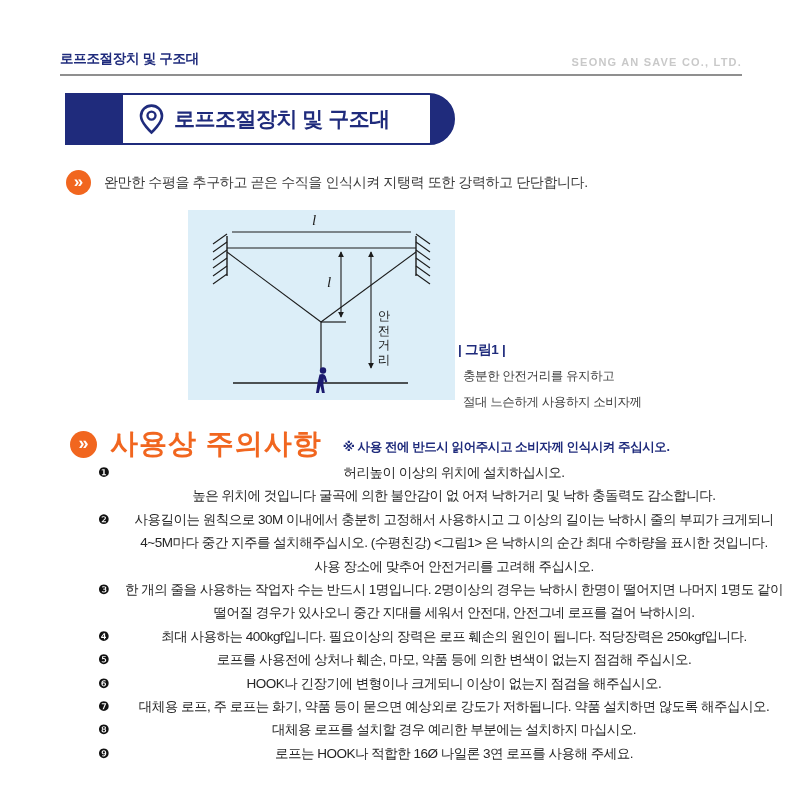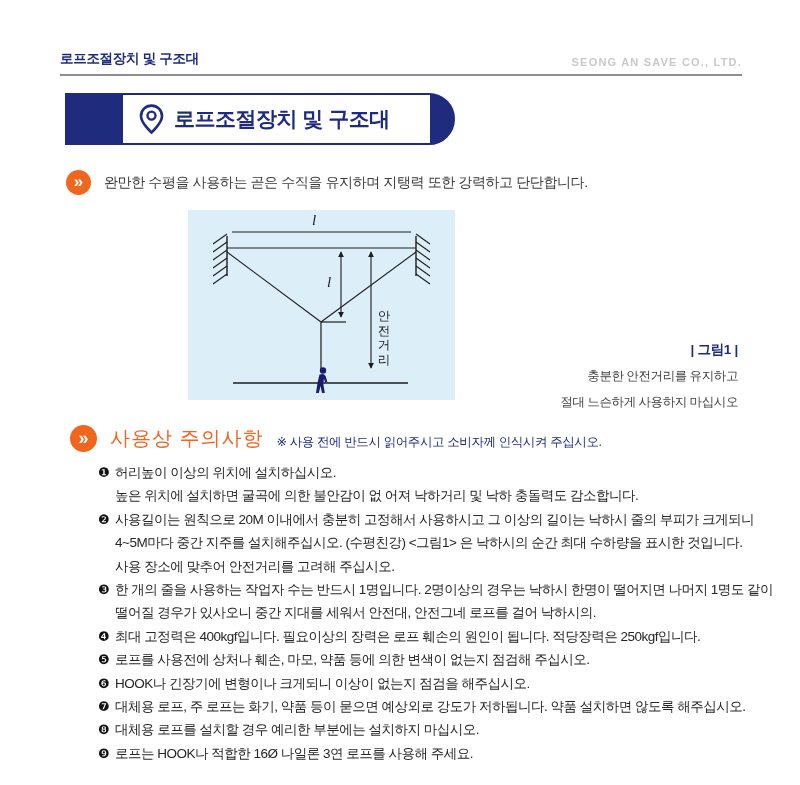--- a/index.html
+++ b/index.html
@@ -36,35 +36,35 @@
   
   .figure-panel{position:absolute;left:188px;top:210px;width:267px;height:190px;
     background:var(--diagram_bg,#dceef8);}
   .fig-label{position:absolute;color:#1c1c1c;}
   .lbl-serif{font-family:"Liberation Serif","DejaVu Serif",serif;font-style:italic;font-size:15px;}
   .lbl-top{left:124px;top:2px;}
   .lbl-inner{left:139px;top:64px;}
   .lbl-safety{left:187px;top:91px;writing-mode:vertical-rl;text-orientation:upright;
     font-size:12.5px;letter-spacing:2px;font-weight:500;}
 
-  .figure-caption{position:absolute;left:458px;top:341px;width:280px;text-align:right;}
+  .figure-caption{position:absolute;left:458px;top:341px;width:280px;}
   .cap-title{color:var(--navy,#1f2b7c);font-weight:800;font-size:13.5px;letter-spacing:-0.3px;}
-  .cap-line{color:#3f3f3f;font-size:12.5px;margin-top:9px;padding-left:5px;letter-spacing:-0.4px;font-family:Liberation Serif, serif;}
+  .cap-line{color:#3f3f3f;font-size:12.5px;margin-top:9px;padding-left:5px;letter-spacing:-0.4px;}
 
   
   .notice-header{position:absolute;left:70px;top:425px;display:flex;align-items:center;gap:13px;}
   .notice-header .chev{width:27px;height:27px;font-size:18px;}
-  .notice-title{color:var(--orange,#f1661f);font-size:20px;font-weight:400;letter-spacing:1px;}
-  .notice-sub{color:var(--navy,#1f2b7c);font-size:12.5px;font-weight:400;
+  .notice-title{color:var(--orange,#f1661f);font-size:28px;font-weight:700;letter-spacing:1px;}
+  .notice-sub{color:var(--navy,#1f2b7c);font-size:12.5px;font-weight:700;margin-left:8px;
     padding-top:7px;letter-spacing:-0.4px;}
 
   .notice-list{position:absolute;left:98px;top:461px;width:695px;}
   .item{display:flex;}
   .num{width:17px;flex:none;font-size:13px;color:#111;line-height:23.4px;}
-  .lines{flex:1;min-width:0;}
+  .lines{flex:1;min-width:0;text-align:center;}
   .line{font-size:13.5px;color:#262626;line-height:23.4px;letter-spacing:-0.5px;white-space:nowrap;}
 </style>
 </head>
 <body>
 
 <div class="header">
   <span class="doc-title">로프조절장치 및 구조대</span>
   <span class="company">SEONG AN SAVE CO., LTD.</span>
 </div>
 
@@ -75,21 +75,21 @@
       <path d="M13.5,2.6 C7.6,2.6 3,7.2 3,13 c0,7.2 10.5,16.4 10.5,16.4 S24,20.2 24,13 C24,7.2 19.4,2.6 13.5,2.6 z" fill="none" stroke="#1f2b7c" stroke-width="2.6"></path>
       <circle cx="13.5" cy="12.6" r="4" fill="none" stroke="#1f2b7c" stroke-width="2.4"></circle>
     </svg>
     <span class="banner-title">로프조절장치 및 구조대</span>
     <div class="banner-cap"></div>
   </div>
 </div>
 
 <div class="intro">
   <span class="chev">»</span>
-  <span class="intro-text">완만한 수평을 사용하는 곧은 수직을 유지하며 지탱력 또한 강력하고 단단합니다.</span>
+  <span class="intro-text">완만한 수평을 추구하고 곧은 수직을 인식시켜 지탱력 또한 강력하고 단단합니다.</span>
 </div>
 
 <div class="figure-panel">
   <svg width="267" height="190" viewBox="0 0 267 190">
     <defs>
       <marker id="arr" markerWidth="8" markerHeight="8" refX="5.2" refY="3" orient="auto-start-reverse" markerUnits="userSpaceOnUse">
         <path d="M0,0 L6,3 L0,6 z" fill="#1c1c1c"></path>
       </marker>
     </defs>
 
@@ -131,56 +131,56 @@
     </g>
   </svg>
   <span class="fig-label lbl-serif lbl-top">l</span>
   <span class="fig-label lbl-serif lbl-inner">l</span>
   <span class="fig-label lbl-safety">안전거리</span>
 </div>
 
 <div class="figure-caption">
   <div class="cap-title">| 그림1 |</div>
   <div class="cap-line">충분한 안전거리를 유지하고</div>
-  <div class="cap-line">절대 느슨하게 사용하지 마십시오</div>
+  <div class="cap-line">절대 느슨하게 사용하지 소비자께</div>
 </div>
 
 <div class="notice-header">
   <span class="chev">»</span>
   <span class="notice-title">사용상 주의사항</span>
   <span class="notice-sub">※ 사용 전에 반드시 읽어주시고 소비자께 인식시켜 주십시오.</span>
 </div>
 
 <div class="notice-list">
   <div class="item">
     <span class="num">❶</span>
     <div class="lines">
       <div class="line">허리높이 이상의 위치에 설치하십시오.</div>
-      <div class="line">높은 위치에 설치하면 굴곡에 의한 불안감이 없 어져 낙하거리 및 낙하 충돌력도 감소합니다.</div>
+      <div class="line">높은 위치에 것입니다 굴곡에 의한 불안감이 없 어져 낙하거리 및 낙하 충돌력도 감소합니다.</div>
     </div>
   </div>
   <div class="item">
     <span class="num">❷</span>
     <div class="lines">
-      <div class="line">사용길이는 원칙으로 20M 이내에서 충분히 고정해서 사용하시고 그 이상의 길이는 낙하시 줄의 부피가 크게되니</div>
+      <div class="line">사용길이는 원칙으로 30M 이내에서 충분히 고정해서 사용하시고 그 이상의 길이는 낙하시 줄의 부피가 크게되니</div>
       <div class="line">4~5M마다 중간 지주를 설치해주십시오. (수평친강) &lt;그림1&gt; 은 낙하시의 순간 최대 수하량을 표시한 것입니다.</div>
       <div class="line">사용 장소에 맞추어 안전거리를 고려해 주십시오.</div>
     </div>
   </div>
   <div class="item">
     <span class="num">❸</span>
     <div class="lines">
       <div class="line">한 개의 줄을 사용하는 작업자 수는 반드시 1명입니다. 2명이상의 경우는 낙하시 한명이 떨어지면 나머지 1명도 같이</div>
       <div class="line">떨어질 경우가 있사오니 중간 지대를 세워서 안전대, 안전그네 로프를 걸어 낙하시의.</div>
     </div>
   </div>
   <div class="item">
     <span class="num">❹</span>
     <div class="lines">
-      <div class="line">최대 고정력은 400kgf입니다. 필요이상의 장력은 로프 훼손의 원인이 됩니다. 적당장력은 250kgf입니다.</div>
+      <div class="line">최대 사용하는 400kgf입니다. 필요이상의 장력은 로프 훼손의 원인이 됩니다. 적당장력은 250kgf입니다.</div>
     </div>
   </div>
   <div class="item">
     <span class="num">❺</span>
     <div class="lines">
       <div class="line">로프를 사용전에 상처나 훼손, 마모, 약품 등에 의한 변색이 없는지 점검해 주십시오.</div>
     </div>
   </div>
   <div class="item">
     <span class="num">❻</span>

